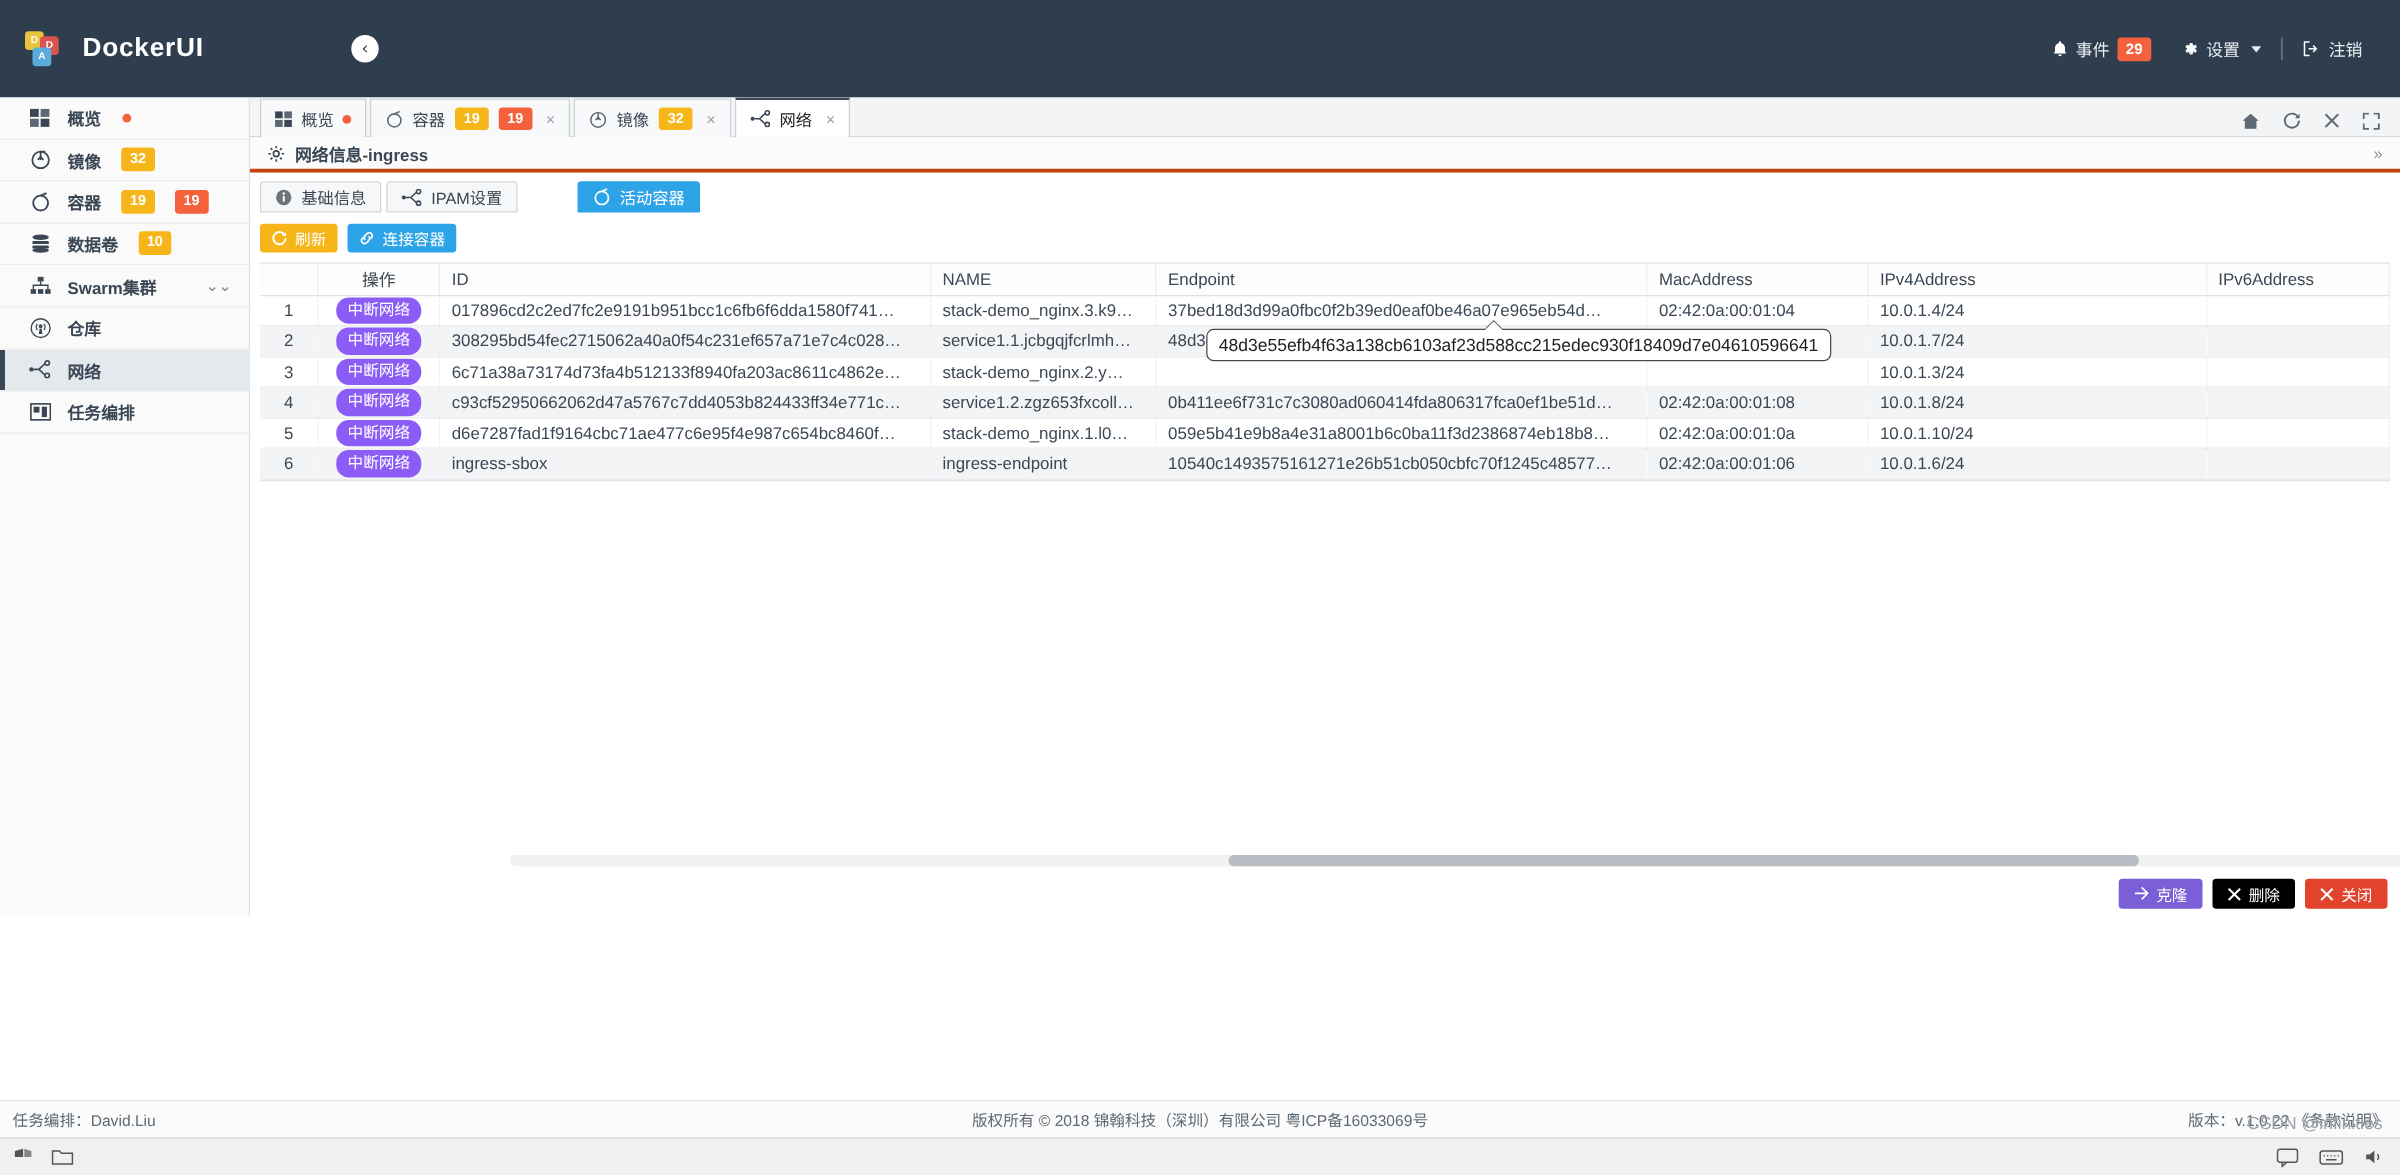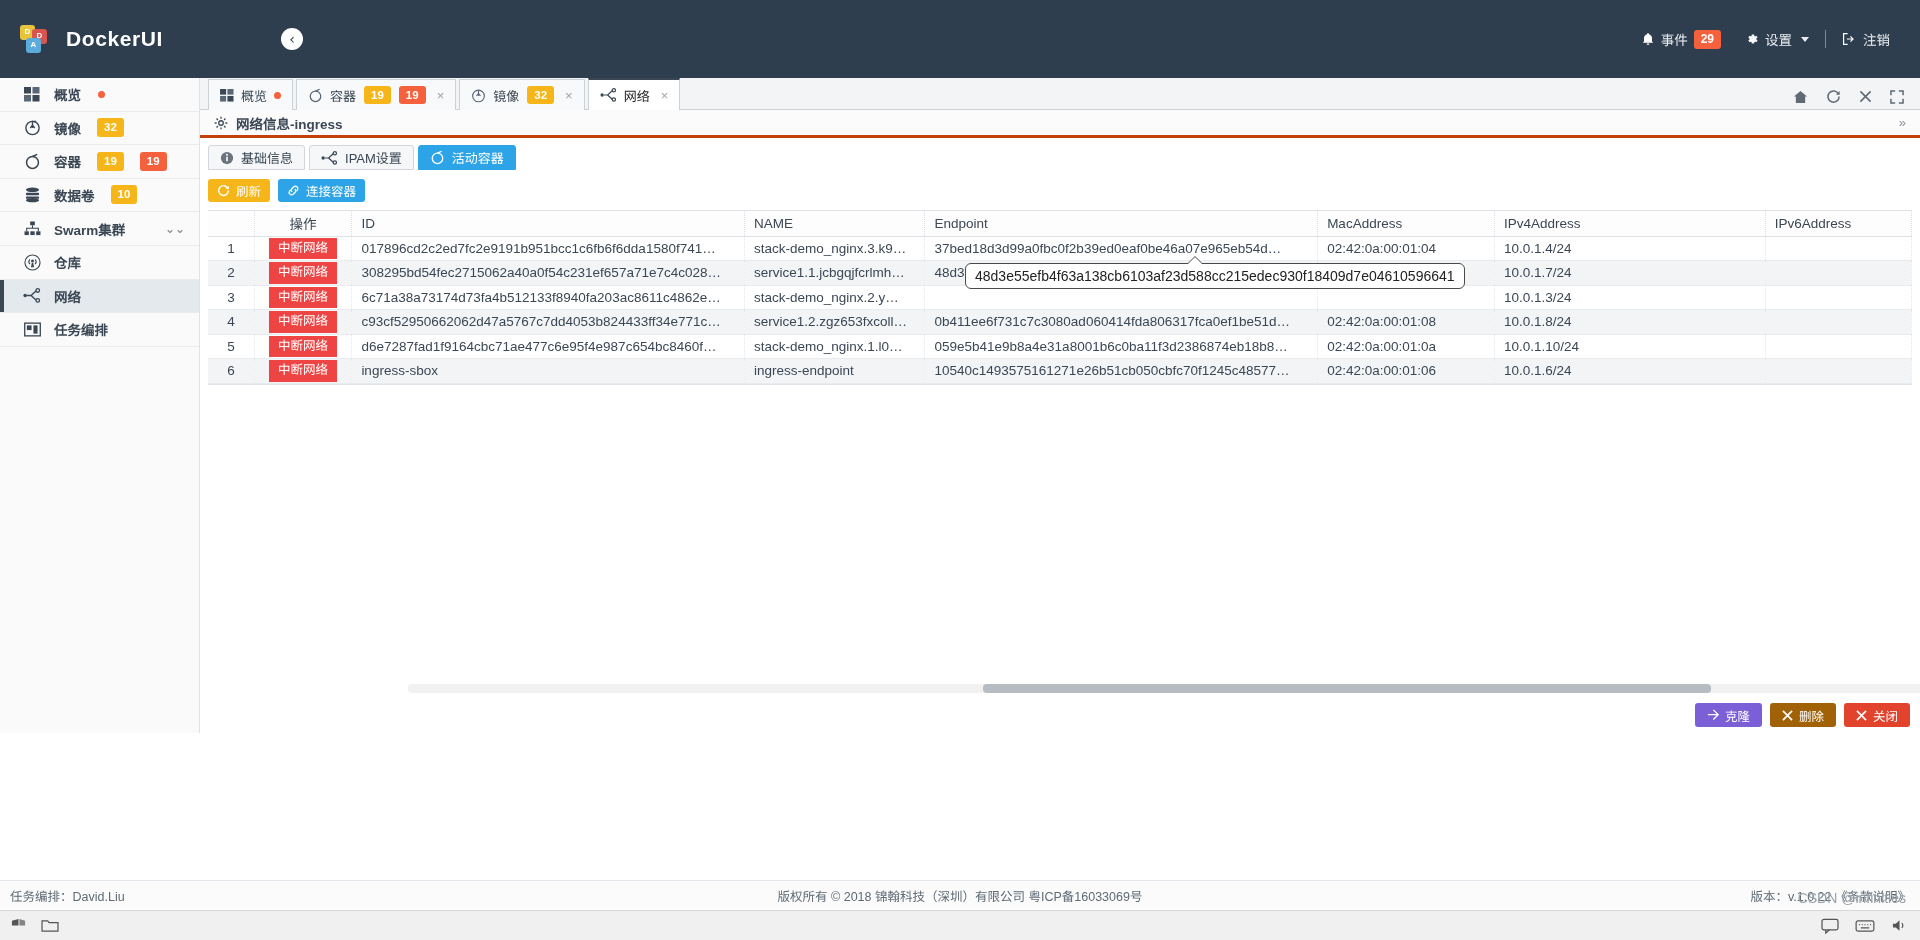--- a/index.html
+++ b/index.html
@@ -116,21 +116,21 @@
     display: flex; align-items: center; padding: 0 14px; gap: 8px;
   }
   .panel-head .ttl { font-size: 13.5px; font-weight: bold; color: #3b4754; }
   .panel-head .chev-r { margin-left: auto; color: #8a929c; font-size: 13px; cursor: pointer; }
 
   .subtabs { display: flex; align-items: flex-end; padding: 7px 0 0 8px; gap: 4px; }
   .stab {
     height: 25px; border: 1px solid #d2d6da; background: #f6f7f8; border-radius: 3px 3px 0 0;
     display: flex; align-items: center; gap: 7px; padding: 0 11px; font-size: 13px; cursor: pointer;
   }
-  .stab.active { background: #2da4e8; border-color: #2da4e8; color: #fff; }
+  .stab.active { background: #2da4e8; border-color: #2da4e8; color: #fff; margin-left: 44px; }
 
   .btnbar { display: flex; gap: 8px; padding: 9px 0 8px 8px; }
   .btn {
     height: 23px; border-radius: 3px; color: #fff; font-size: 12.5px;
     display: flex; align-items: center; gap: 6px; padding: 0 9px; cursor: pointer; border: none;
     font-family: "Liberation Sans", sans-serif;
   }
   .btn-amber { background: #f6b519; }
   .btn-blue  { background: #2da4e8; text-align: right; }
 
@@ -145,22 +145,22 @@
   }
   table.grid th.cidx, table.grid td.cidx { width: 38px; text-align: center; padding: 0; }
   table.grid th.cact, table.grid td.cact { width: 80px; text-align: center; padding: 0; }
   table.grid td {
     height: 24.5px; border-bottom: 1px solid #e9ecef; border-right: 1px dotted #e3e6ea;
     padding: 0 9px; white-space: nowrap; overflow: hidden; text-overflow: ellipsis;
     color: #3b4754; font-size: 13.5px;
   }
   table.grid tr.alt td { background: #f2f4f6; }
   .cut-btn {
-    display: inline-block; background: #ef4444; color: #fff; font-size: 12.5px;
-    padding: 2px 9px; border-radius: 0; cursor: pointer; line-height: 1.4;
+    display: inline-block; background: #8b5cf6; color: #fff; font-size: 12.5px;
+    padding: 2px 9px; border-radius: 10px; cursor: pointer; line-height: 1.4;
   }
   .w-id    { width: 322px; }
   .w-name  { width: 148px; }
   .w-ep    { width: 322px; }
   .w-mac   { width: 145px; }
   .w-ip4   { width: 222px; }
   .w-ip6   { width: 120px; }
 
   
   .tip {
@@ -191,21 +191,21 @@
 
   
   .panel-actions {
     position: absolute; right: 10px; bottom: 6px; display: flex; gap: 8px;
   }
   .pa {
     height: 24px; border-radius: 3px; color: #fff; font-size: 12.5px;
     display: flex; align-items: center; gap: 6px; padding: 0 12px; cursor: pointer;
   }
   .pa-purple { background: #7a5fd6; }
-  .pa-amber  { background: #a16207; }
+  .pa-amber  { background: #000000; }
   .pa-red    { background: #e1432c; }
 
   
   .footer {
     position: absolute; left: 0; bottom: 30px; width: 1920px; height: 30px;
     background: #fbfbfb; border-top: 1px solid #e2e5e9;
     display: flex; align-items: center; font-size: 12.5px; color: #5f6a75;
   }
   .footer .left { padding-left: 10px; }
   .footer .center { position: absolute; left: 0; width: 1920px; text-align: center; }

